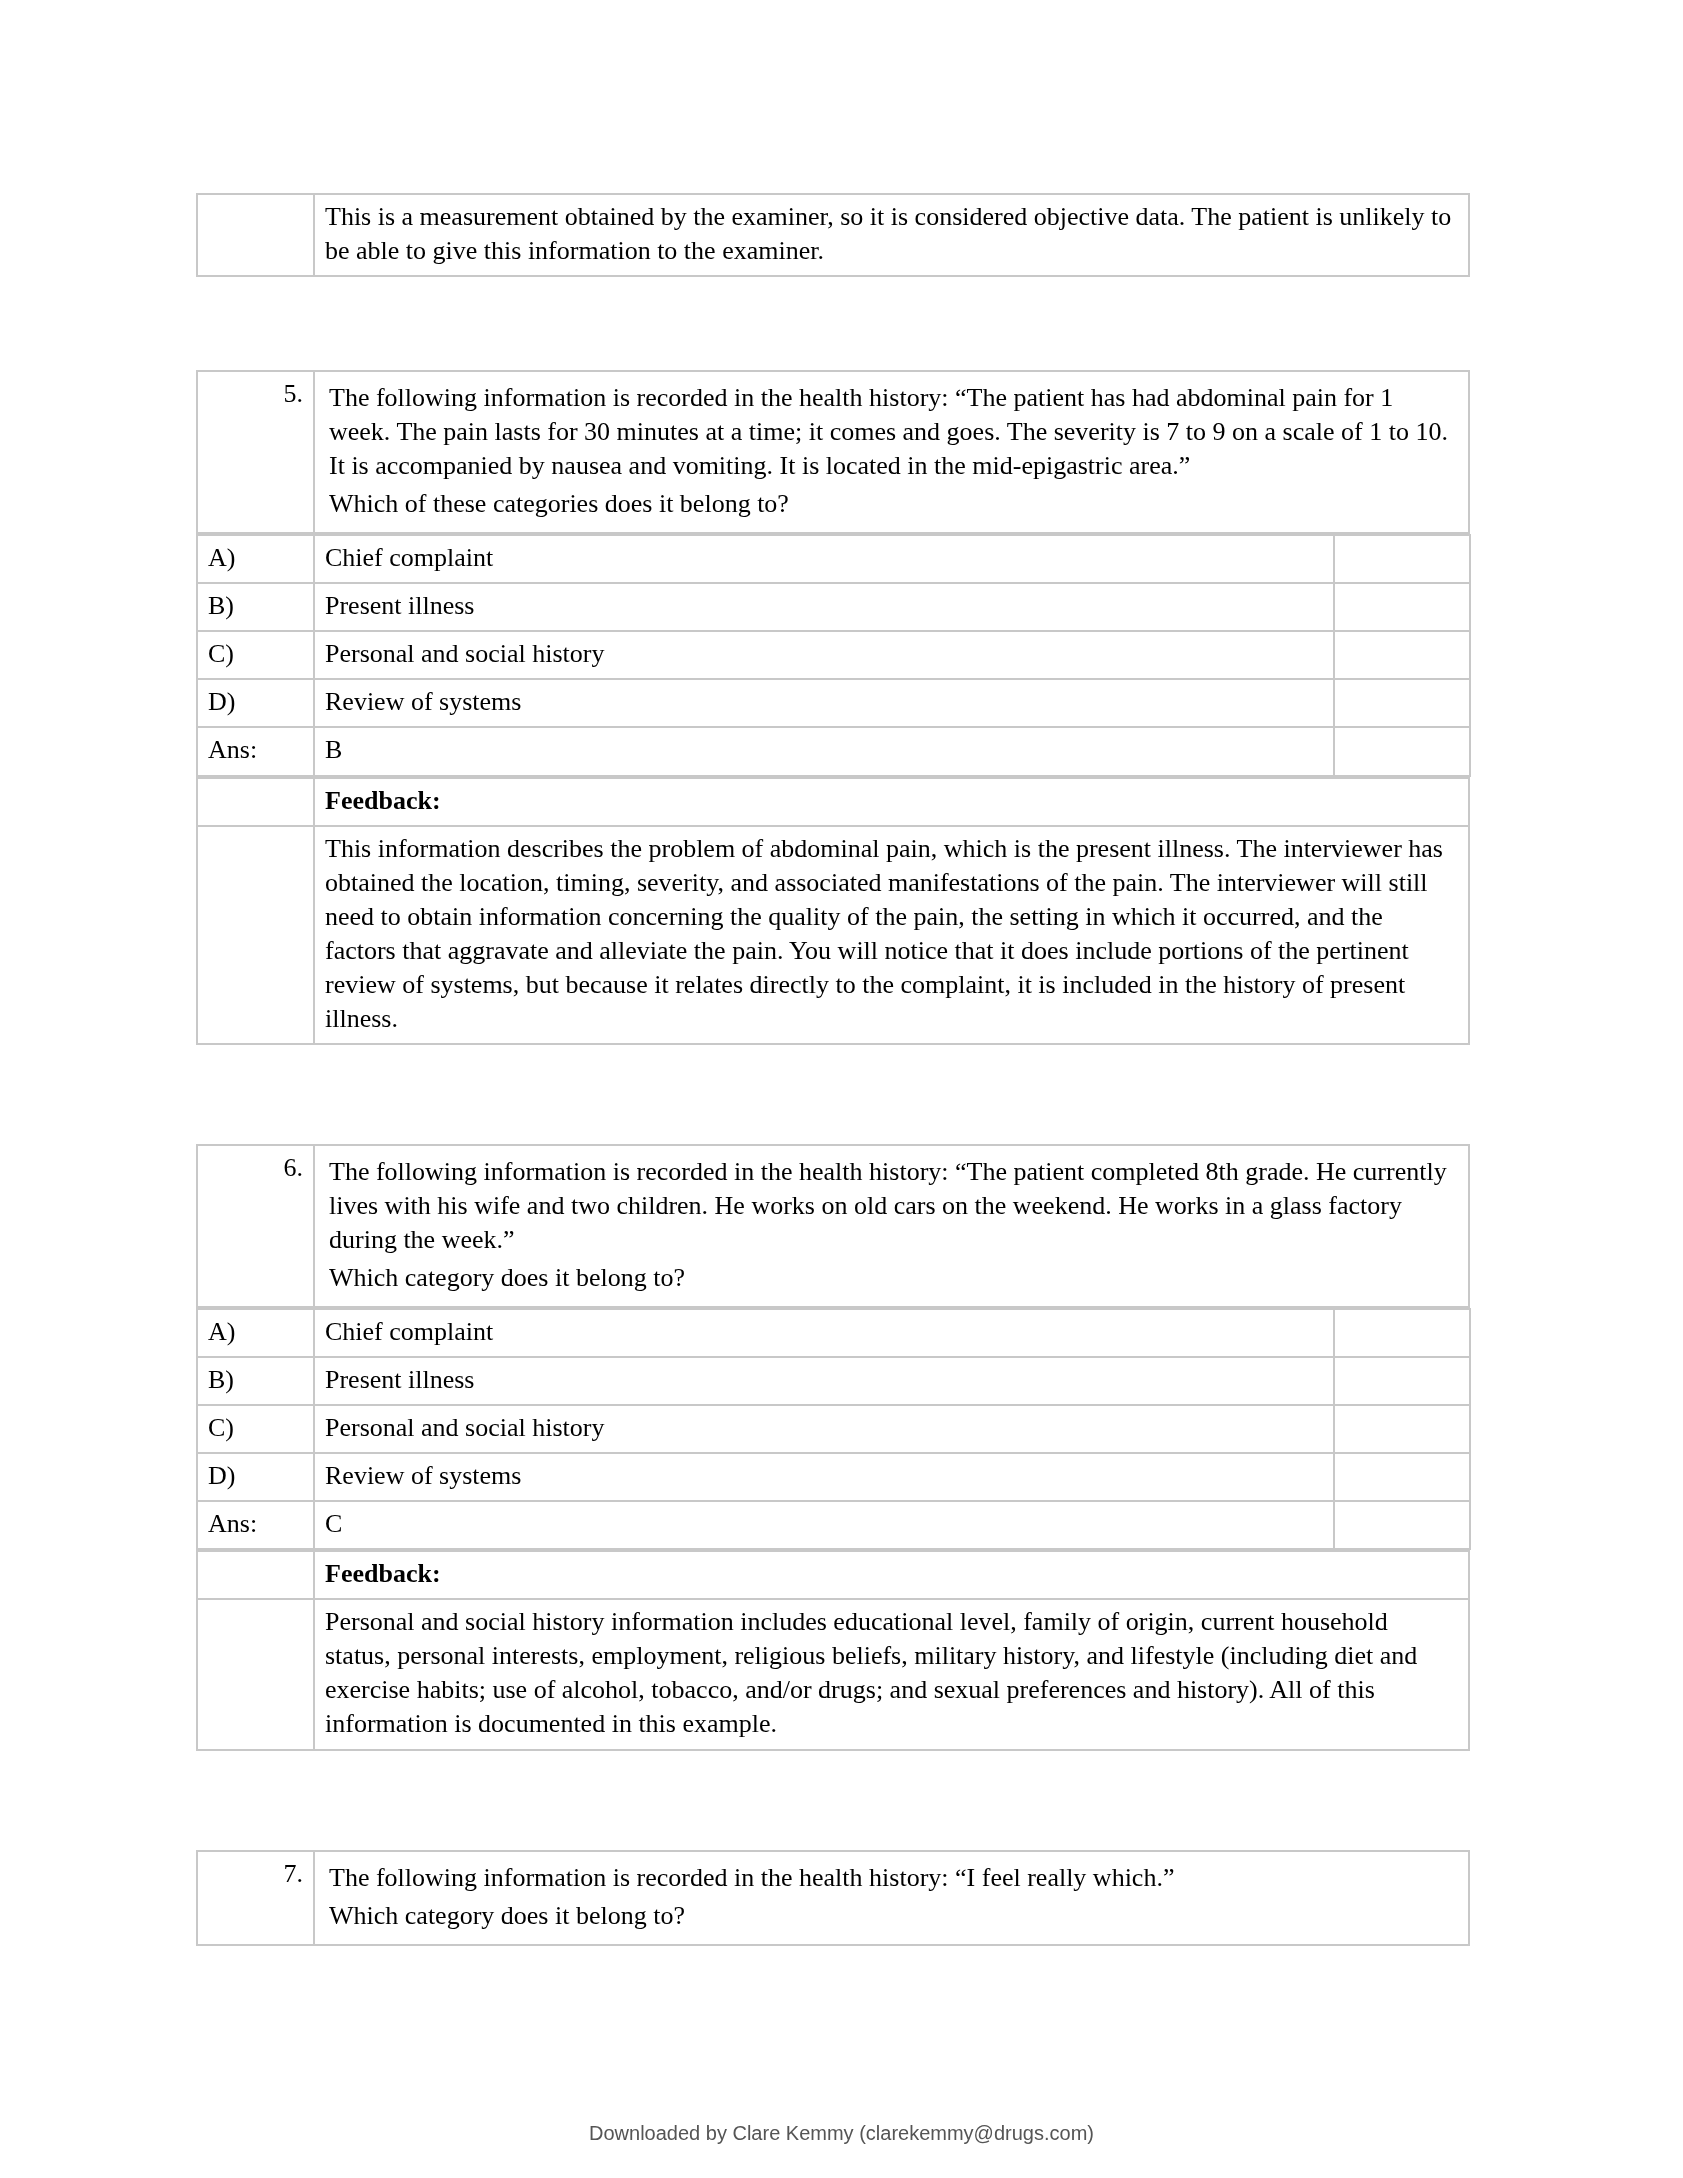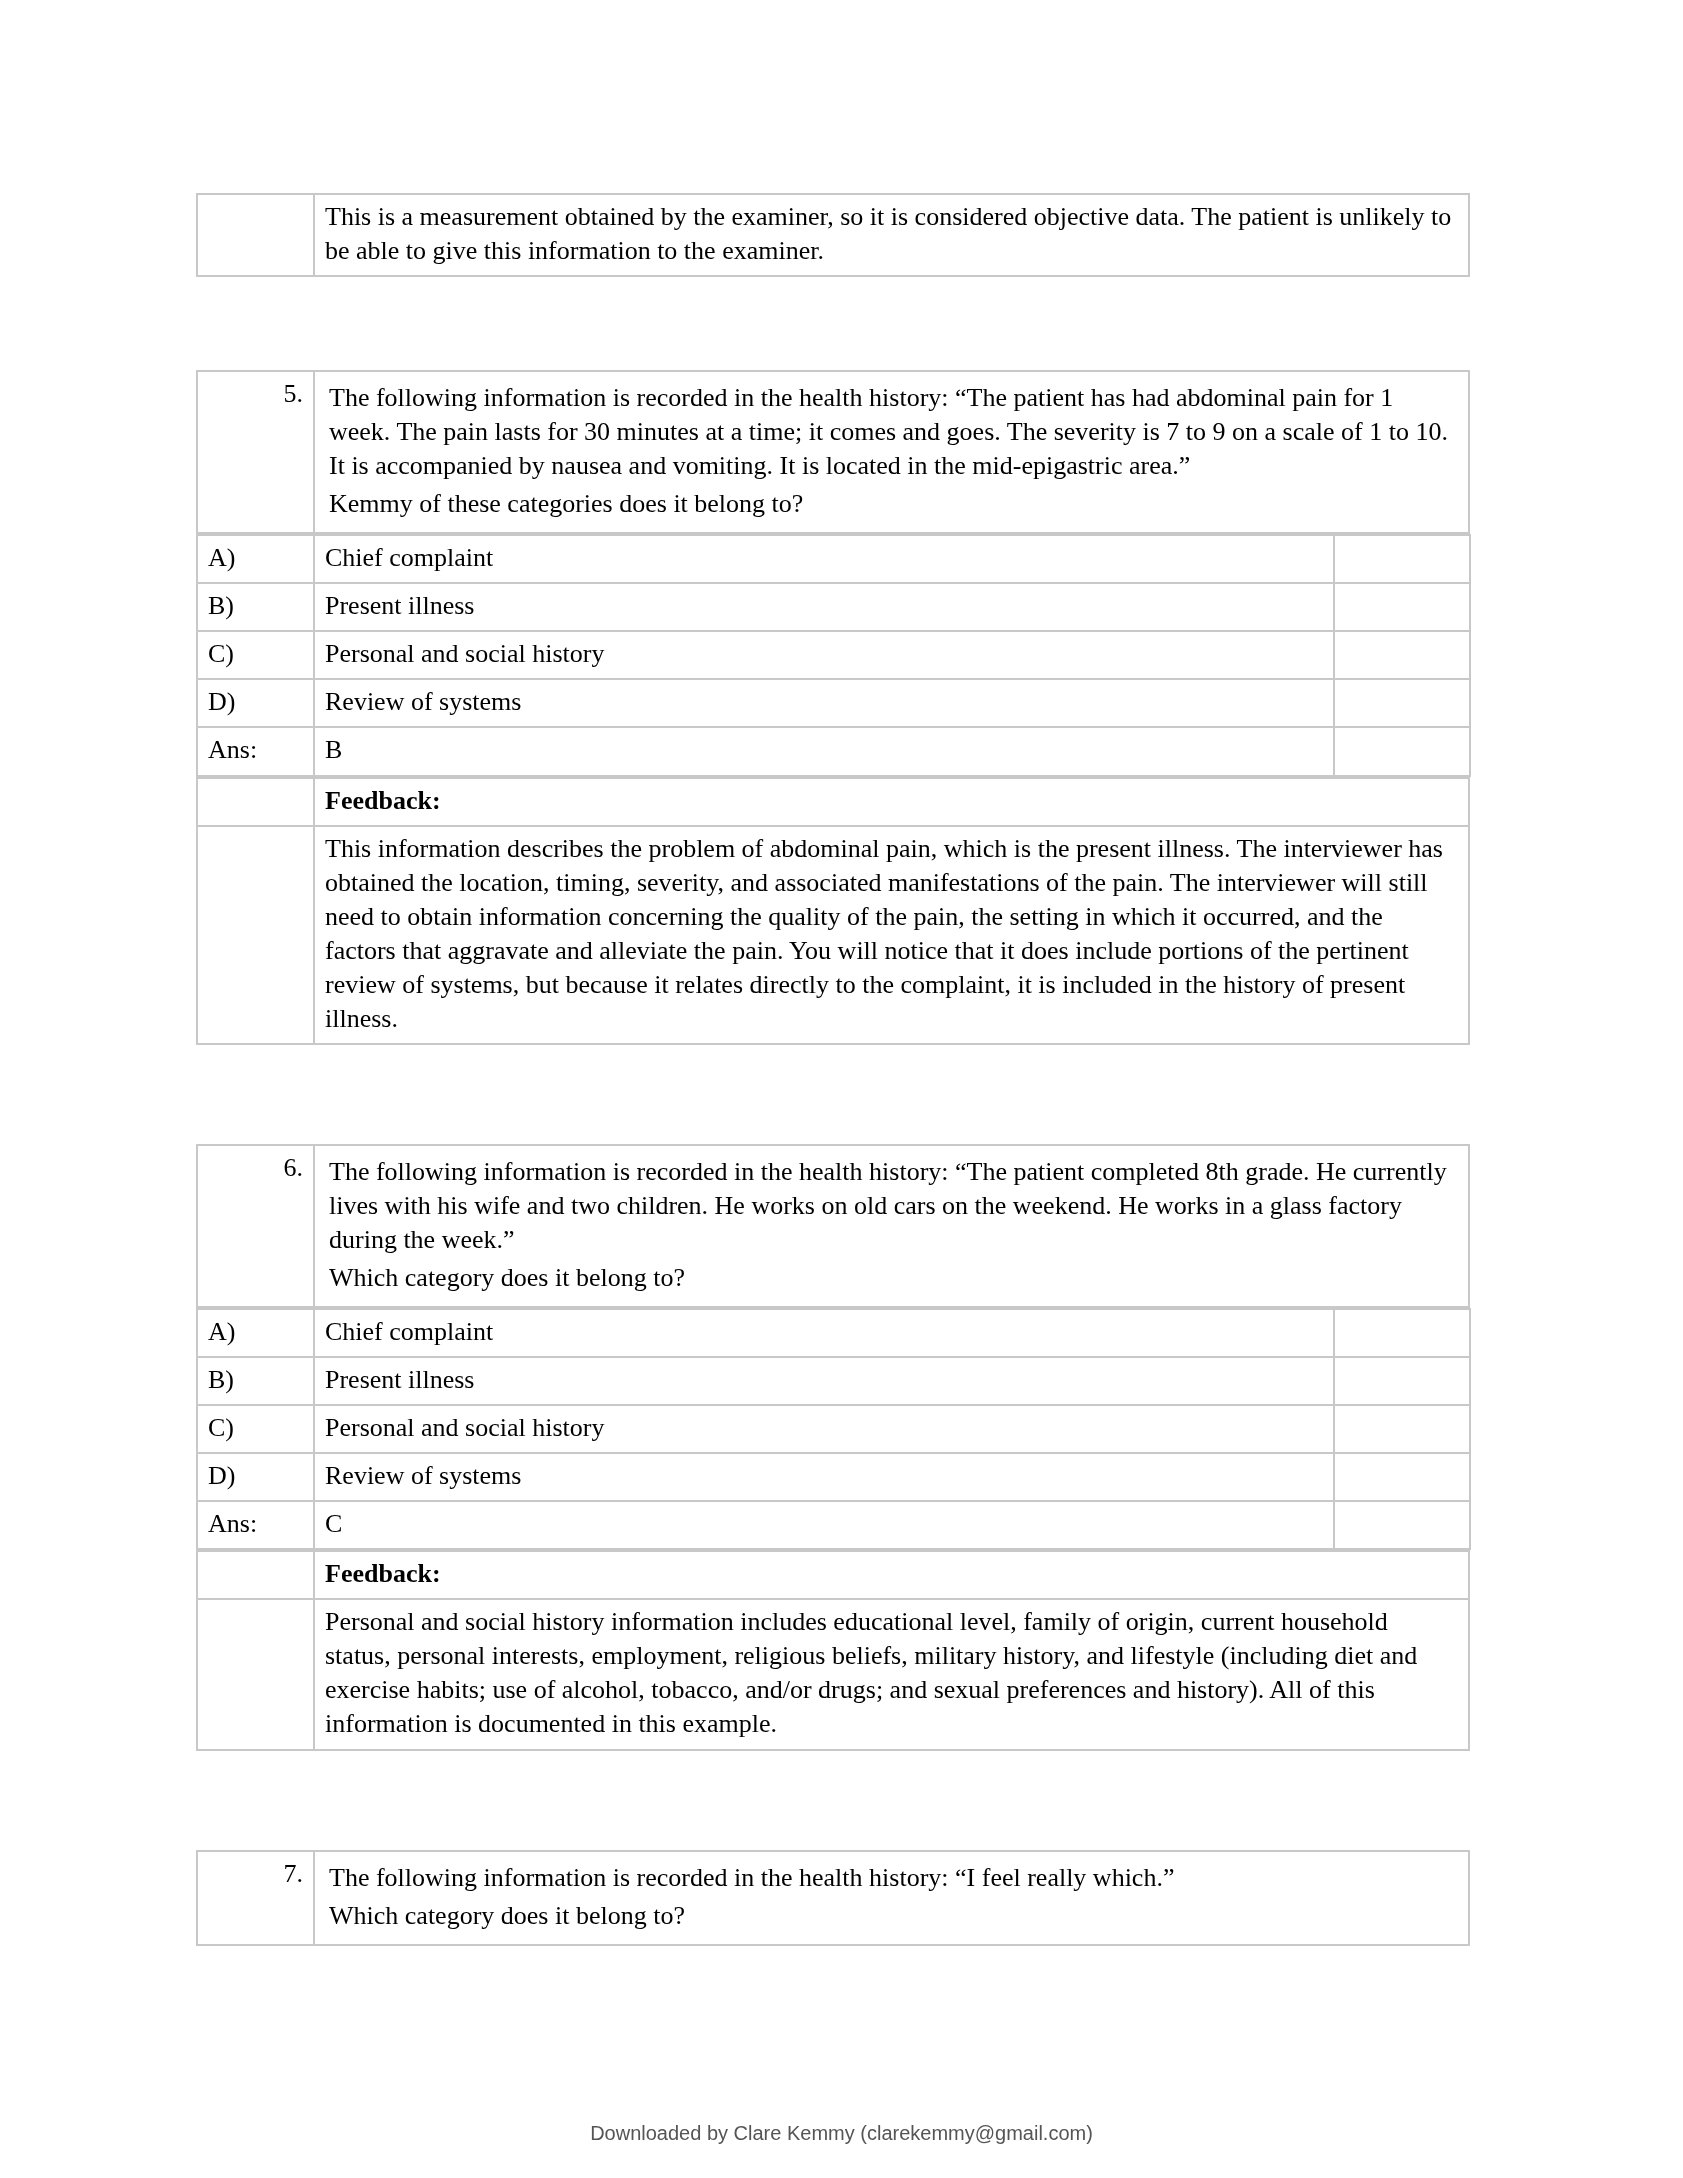--- a/index.html
+++ b/index.html
@@ -113,21 +113,21 @@
     <table class="qtable">
       <colgroup>
           <col class="c-label">
           <col class="c-body">
         </colgroup>
       <tbody>
         <tr>
           <td class="label">5.</td>
           <td class="body">
             <p class="para">The following information is recorded in the health history: “The patient has had abdominal pain for 1 week. The pain lasts for 30 minutes at a time; it comes and goes. The severity is 7 to 9 on a scale of 1 to 10. It is accompanied by nausea and vomiting. It is located in the mid-epigastric area.”</p>
-            <p class="para">Kemmy of these categories does it belong to?</p>
+            <p class="para">Which of these categories does it belong to?</p>
           </td>
         </tr>
       </tbody>
     </table>
 
     <table class="qtable">
       <colgroup>
           <col class="c-label">
           <col class="c-body-narrow">
           <col class="c-pad">
@@ -261,15 +261,15 @@
           <td class="body">
             <p class="para">The following information is recorded in the health history: “I feel really which.”</p>
             <p class="para">Which category does it belong to?</p>
           </td>
         </tr>
       </tbody>
     </table>
 
   </div>
 
-  <div class="footer">Downloaded by Clare Kemmy (clarekemmy@gmail.com)</div>
+  <div class="footer">Downloaded by Clare Kemmy (clarekemmy@drugs.com)</div>
 </div>
 
 
 </body></html>

